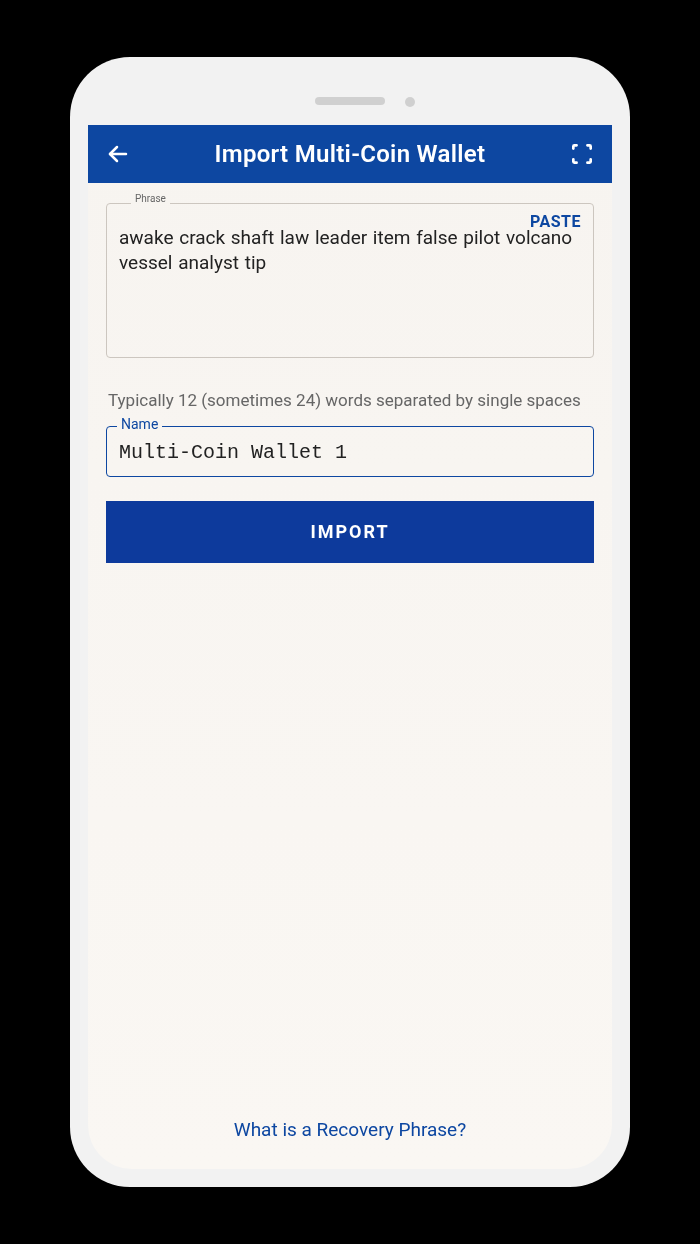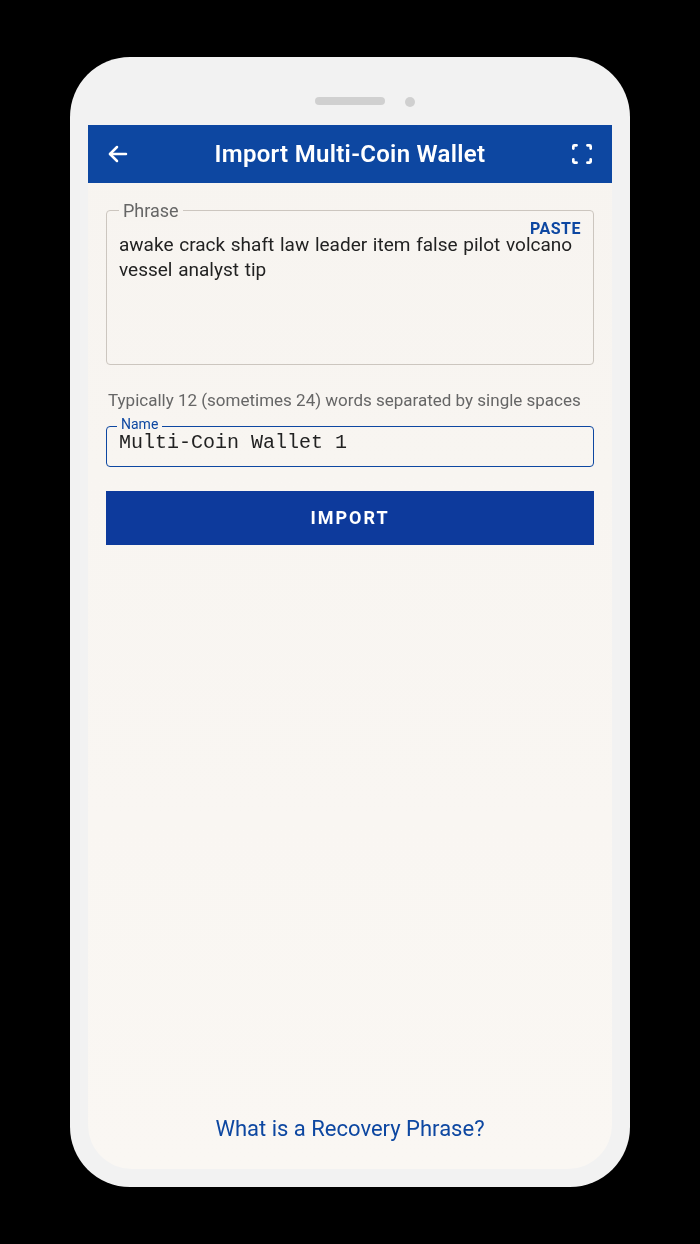--- a/index.html
+++ b/index.html
@@ -42,21 +42,20 @@
     }
     .screen {
       width: 100%;
       height: calc(100% - 50px);
       margin-top: 50px;
       background: linear-gradient(to bottom, #f7f4f0, #faf7f3);
       border-radius: 0 0 44px 44px;
       overflow: hidden;
       display: flex;
       flex-direction: column;
-      gap: 7px;
     }
     .appbar {
       background: #0d47a1;
       height: 58px;
       display: flex;
       align-items: center;
       padding: 0 14px;
       color: #fff;
     }
     .back-btn {
@@ -91,24 +90,24 @@
     .phrase-box {
       border: 1px solid #ccc6bf;
       border-radius: 4px;
       padding: 8px 12px 30px 12px;
       position: relative;
       min-height: 155px;
     }
     .phrase-label {
       position: absolute;
       top: -11px;
-      left: 12px;
+      left: 24px;
       background: linear-gradient(to bottom, #f7f4f0, #f7f4f0);
       padding: 0 4px;
-      font-size: 18px;
+      font-size: 10px;
       color: #666;
     }
     .paste-btn {
       position: absolute;
       top: 8px;
       right: 12px;
       color: #0d47a1;
       font-weight: 700;
       font-size: 16px;
       letter-spacing: 0.5px;
@@ -116,31 +115,31 @@
       margin-left: 41px;
     }
     .phrase-text {
       margin-top: 14px;
       font-size: 19px;
       color: #222;
       line-height: 1.3;
       word-spacing: 1px;
     }
     .hint {
-      margin-top: 24px;
+      margin-top: 31px;
       font-size: 17px;
       color: #666;
       line-height: 1.35;
       padding: 0 2px;
     }
     .name-box {
       margin-top: 14px;
       border: 1.5px solid #0d47a1;
       border-radius: 4px;
-      padding: 4px 12px 12px 12px;
+      padding: 14px 12px 12px 12px;
       position: relative;
     }
     .name-label {
       position: absolute;
       top: -11px;
       left: 10px;
       background: #f8f5f1;
       padding: 0 4px;
       font-size: 14px;
       color: #0d47a1;
@@ -151,34 +150,34 @@
       background: transparent;
       font-size: 20px;
       color: #222;
       outline: none;
       font-family: Liberation Mono, monospace;
     }
     .import-btn {
       margin-top: 24px;
       background: #0d3a9c;
       color: #fff;
-      height: 54px;
+      height: 62px;
       display: flex;
       align-items: center;
       justify-content: center;
       font-size: 18px;
       font-weight: 700;
       letter-spacing: 2px;
       cursor: pointer;
     }
     .spacer { flex: 1; }
     .footer-link {
       text-align: center;
       color: #0d47a1;
-      font-size: 22px;
+      font-size: 19px;
       padding: 18px 0 28px 0;
       cursor: pointer;
     }
   </style>
 </head>
 <body>
 
 <div class="phone-frame">
   <div class="speaker"></div>
   <div class="camera"></div>

